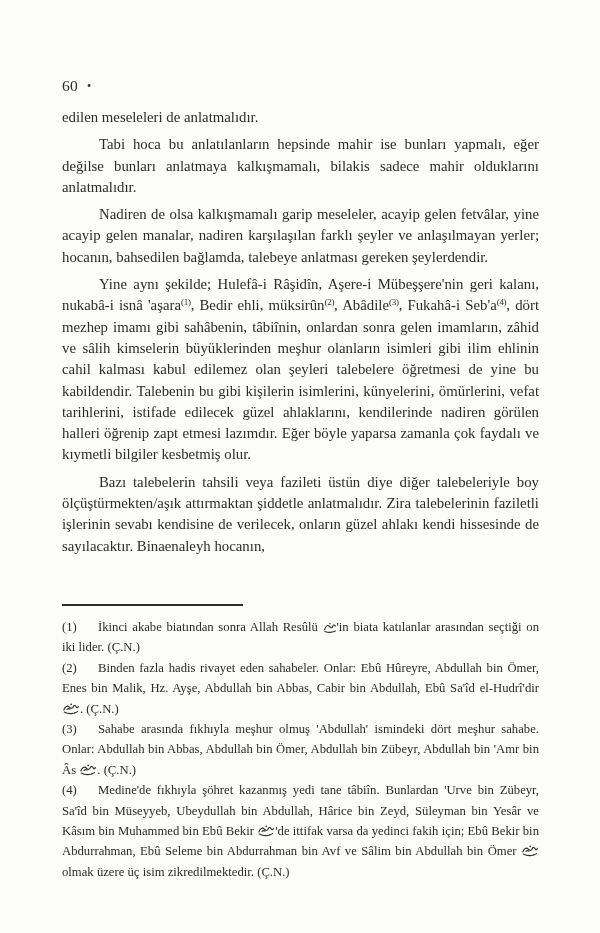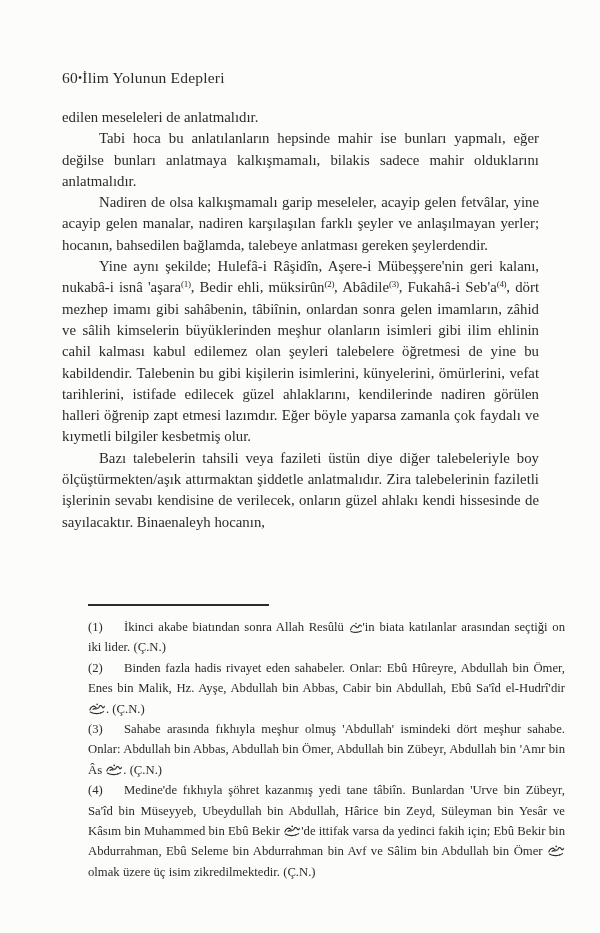--- a/index.html
+++ b/index.html
@@ -5,62 +5,61 @@
   html, body { margin: 0; padding: 0; }
   body {
     width: 600px; height: 933px;
     background: #fcfcfb;
     color: #2b2b2b;
     font-family: "Liberation Serif", "DejaVu Serif", serif;
     position: relative;
     overflow: hidden;
   }
   .page-header {
-    position: absolute; top: 69px; left: 62px; right: 58px;
-    display: flex; align-items: baseline; 
+    position: absolute; top: 77px; left: 62px; right: 58px;
+    display: flex; align-items: baseline; gap: 9px;
     font-size: 15.5px; letter-spacing: 0.2px;
     white-space: nowrap;
   }
   .header-bullet { font-size: 12px; position: relative; top: -1.5px; }
   .text-block {
     position: absolute; top: 107px; left: 62px; width: 477px;
     font-size: 14.8px; line-height: 21.3px;
     text-align: justify;
     max-height: 496px; overflow: hidden;
   }
   .text-block p { margin: 0; }
-  .text-block p + p { }
+  .text-block p + p { margin-top: 6px; }
   .text-block p.indented { text-indent: 37px; }
   sup.fnref {
     font-size: 9px; line-height: 0;
     vertical-align: super; position: relative; top: 1px;
     letter-spacing: -0.3px;
   }
   .footnotes {
-    position: absolute; left: 62px; top: 604px; width: 477px; margin-left: 26px;
+    position: absolute; left: 62px; top: 604px; width: 477px;
   }
   .fn-rule {
     width: 181px; height: 2px; background: #2b2b2b;
     margin: 0 0 11px 0;
   }
   .footnote {
     font-size: 12.7px; line-height: 20.4px;
     text-align: justify; margin: 0;
   }
   .fn-num { display: inline-block; width: 36px; }
   .honorific { display: inline-block; }
   .honorific svg { vertical-align: -2px; }
 </style>
 </head>
 <body>
 
 <header class="page-header">
   <span>60</span>
   <span class="header-bullet">•</span>
-  <span>İlim Yolunun Edepleri</span>
 </header>
 
 <main class="text-block" id="body-text">
     <p class="">edilen meseleleri de anlatmalıdır.</p>
     <p class="indented">Tabi hoca bu anlatılanların hepsinde mahir ise bunları yapmalı, eğer değilse bunları anlatmaya kalkışmamalı, bilakis sadece mahir olduklarını anlatmalıdır.</p>
     <p class="indented">Nadiren de olsa kalkışmamalı garip meseleler, acayip gelen fetvâlar, yine acayip gelen manalar, nadiren karşılaşılan farklı şeyler ve anlaşılmayan yerler; hocanın, bahsedilen bağlamda, talebeye anlatması gereken şeylerdendir.</p>
     <p class="indented">Yine aynı şekilde; Hulefâ-i Râşidîn, Aşere-i Mübeşşere'nin geri kalanı, nukabâ-i isnâ 'aşara<sup class="fnref">(1)</sup>, Bedir ehli, müksirûn<sup class="fnref">(2)</sup>, Abâdile<sup class="fnref">(3)</sup>, Fukahâ-i Seb'a<sup class="fnref">(4)</sup>, dört mezhep imamı gibi sahâbenin, tâbiînin, onlardan sonra gelen imamların, zâhid ve sâlih kimselerin büyüklerinden meşhur olanların isimleri gibi ilim ehlinin cahil kalması kabul edilemez olan şeyleri talebelere öğretmesi de yine bu kabildendir. Talebenin bu gibi kişilerin isimlerini, künyelerini, ömürlerini, vefat tarihlerini, istifade edilecek güzel ahlaklarını, kendilerinde nadiren görülen halleri öğrenip zapt etmesi lazımdır. Eğer böyle yaparsa zamanla çok faydalı ve kıymetli bilgiler kesbetmiş olur.</p>
     <p class="indented">Bazı talebelerin tahsili veya fazileti üstün diye diğer talebeleriyle boy ölçüştürmekten/aşık attırmaktan şiddetle anlatmalıdır. Zira talebelerinin faziletli işlerinin sevabı kendisine de verilecek, onların güzel ahlakı kendi hissesinde de sayılacaktır. Binaenaleyh hocanın,</p>
   </main>
 

